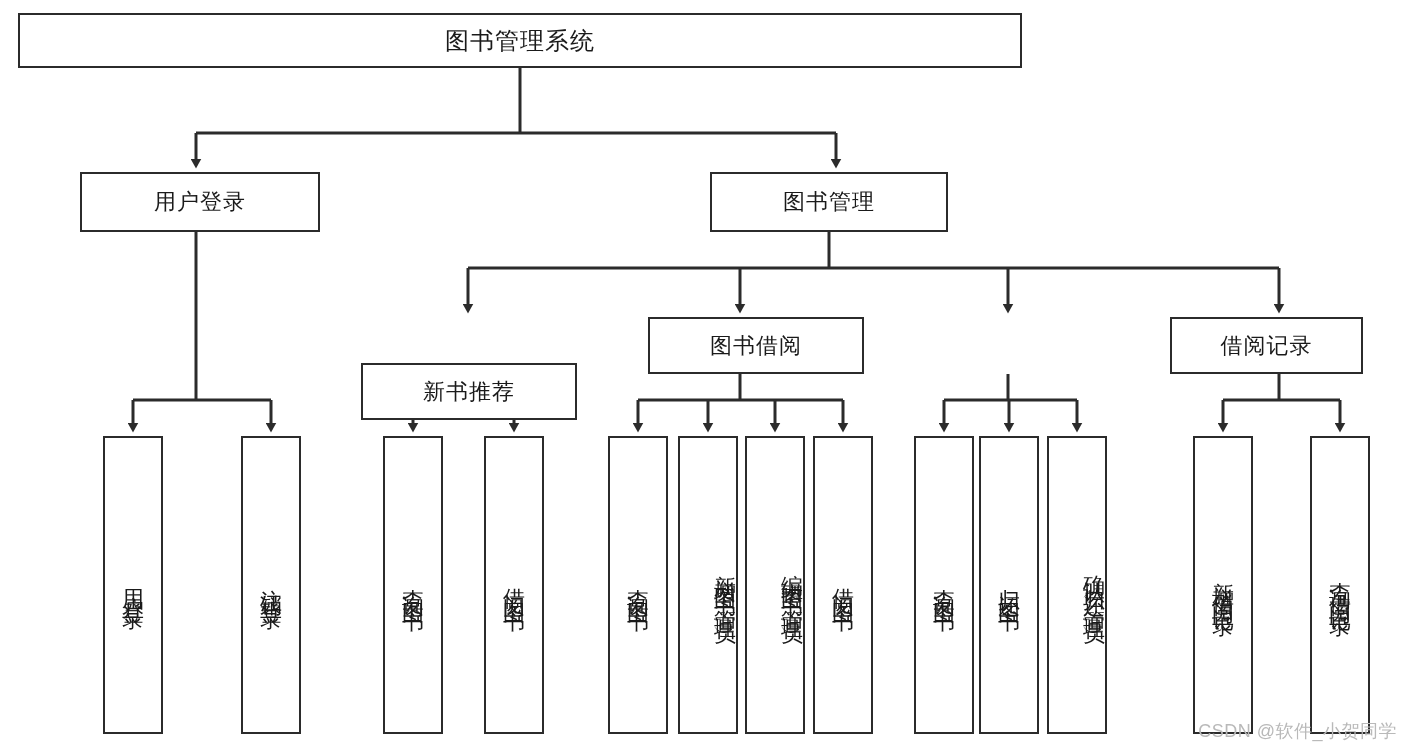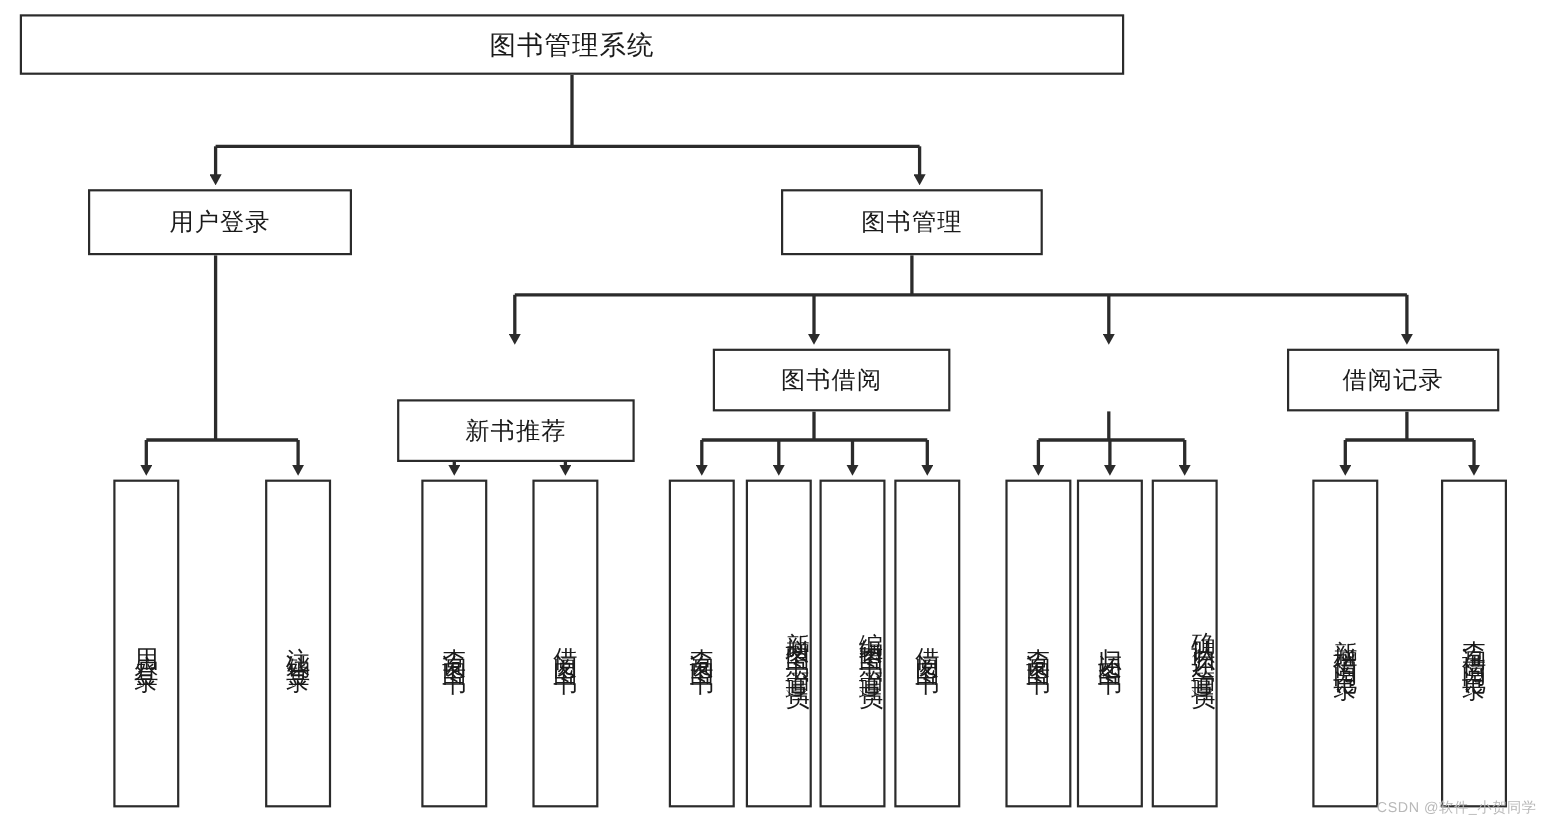--- a/index.html
+++ b/index.html
@@ -58,21 +58,21 @@
     padding-top: 0;
   }
   .label {
     display: block;
     white-space: nowrap;
   }
   .watermark {
     position: absolute;
     right: 8px;
     bottom: 4px;
-    font-size: 13px;
+    font-size: 18px;
     color: #b9b9b9;
     letter-spacing: 0.5px;
     white-space: nowrap;
   }
 </style>
 </head>
 <body>
 
 <div id="canvas">
 

